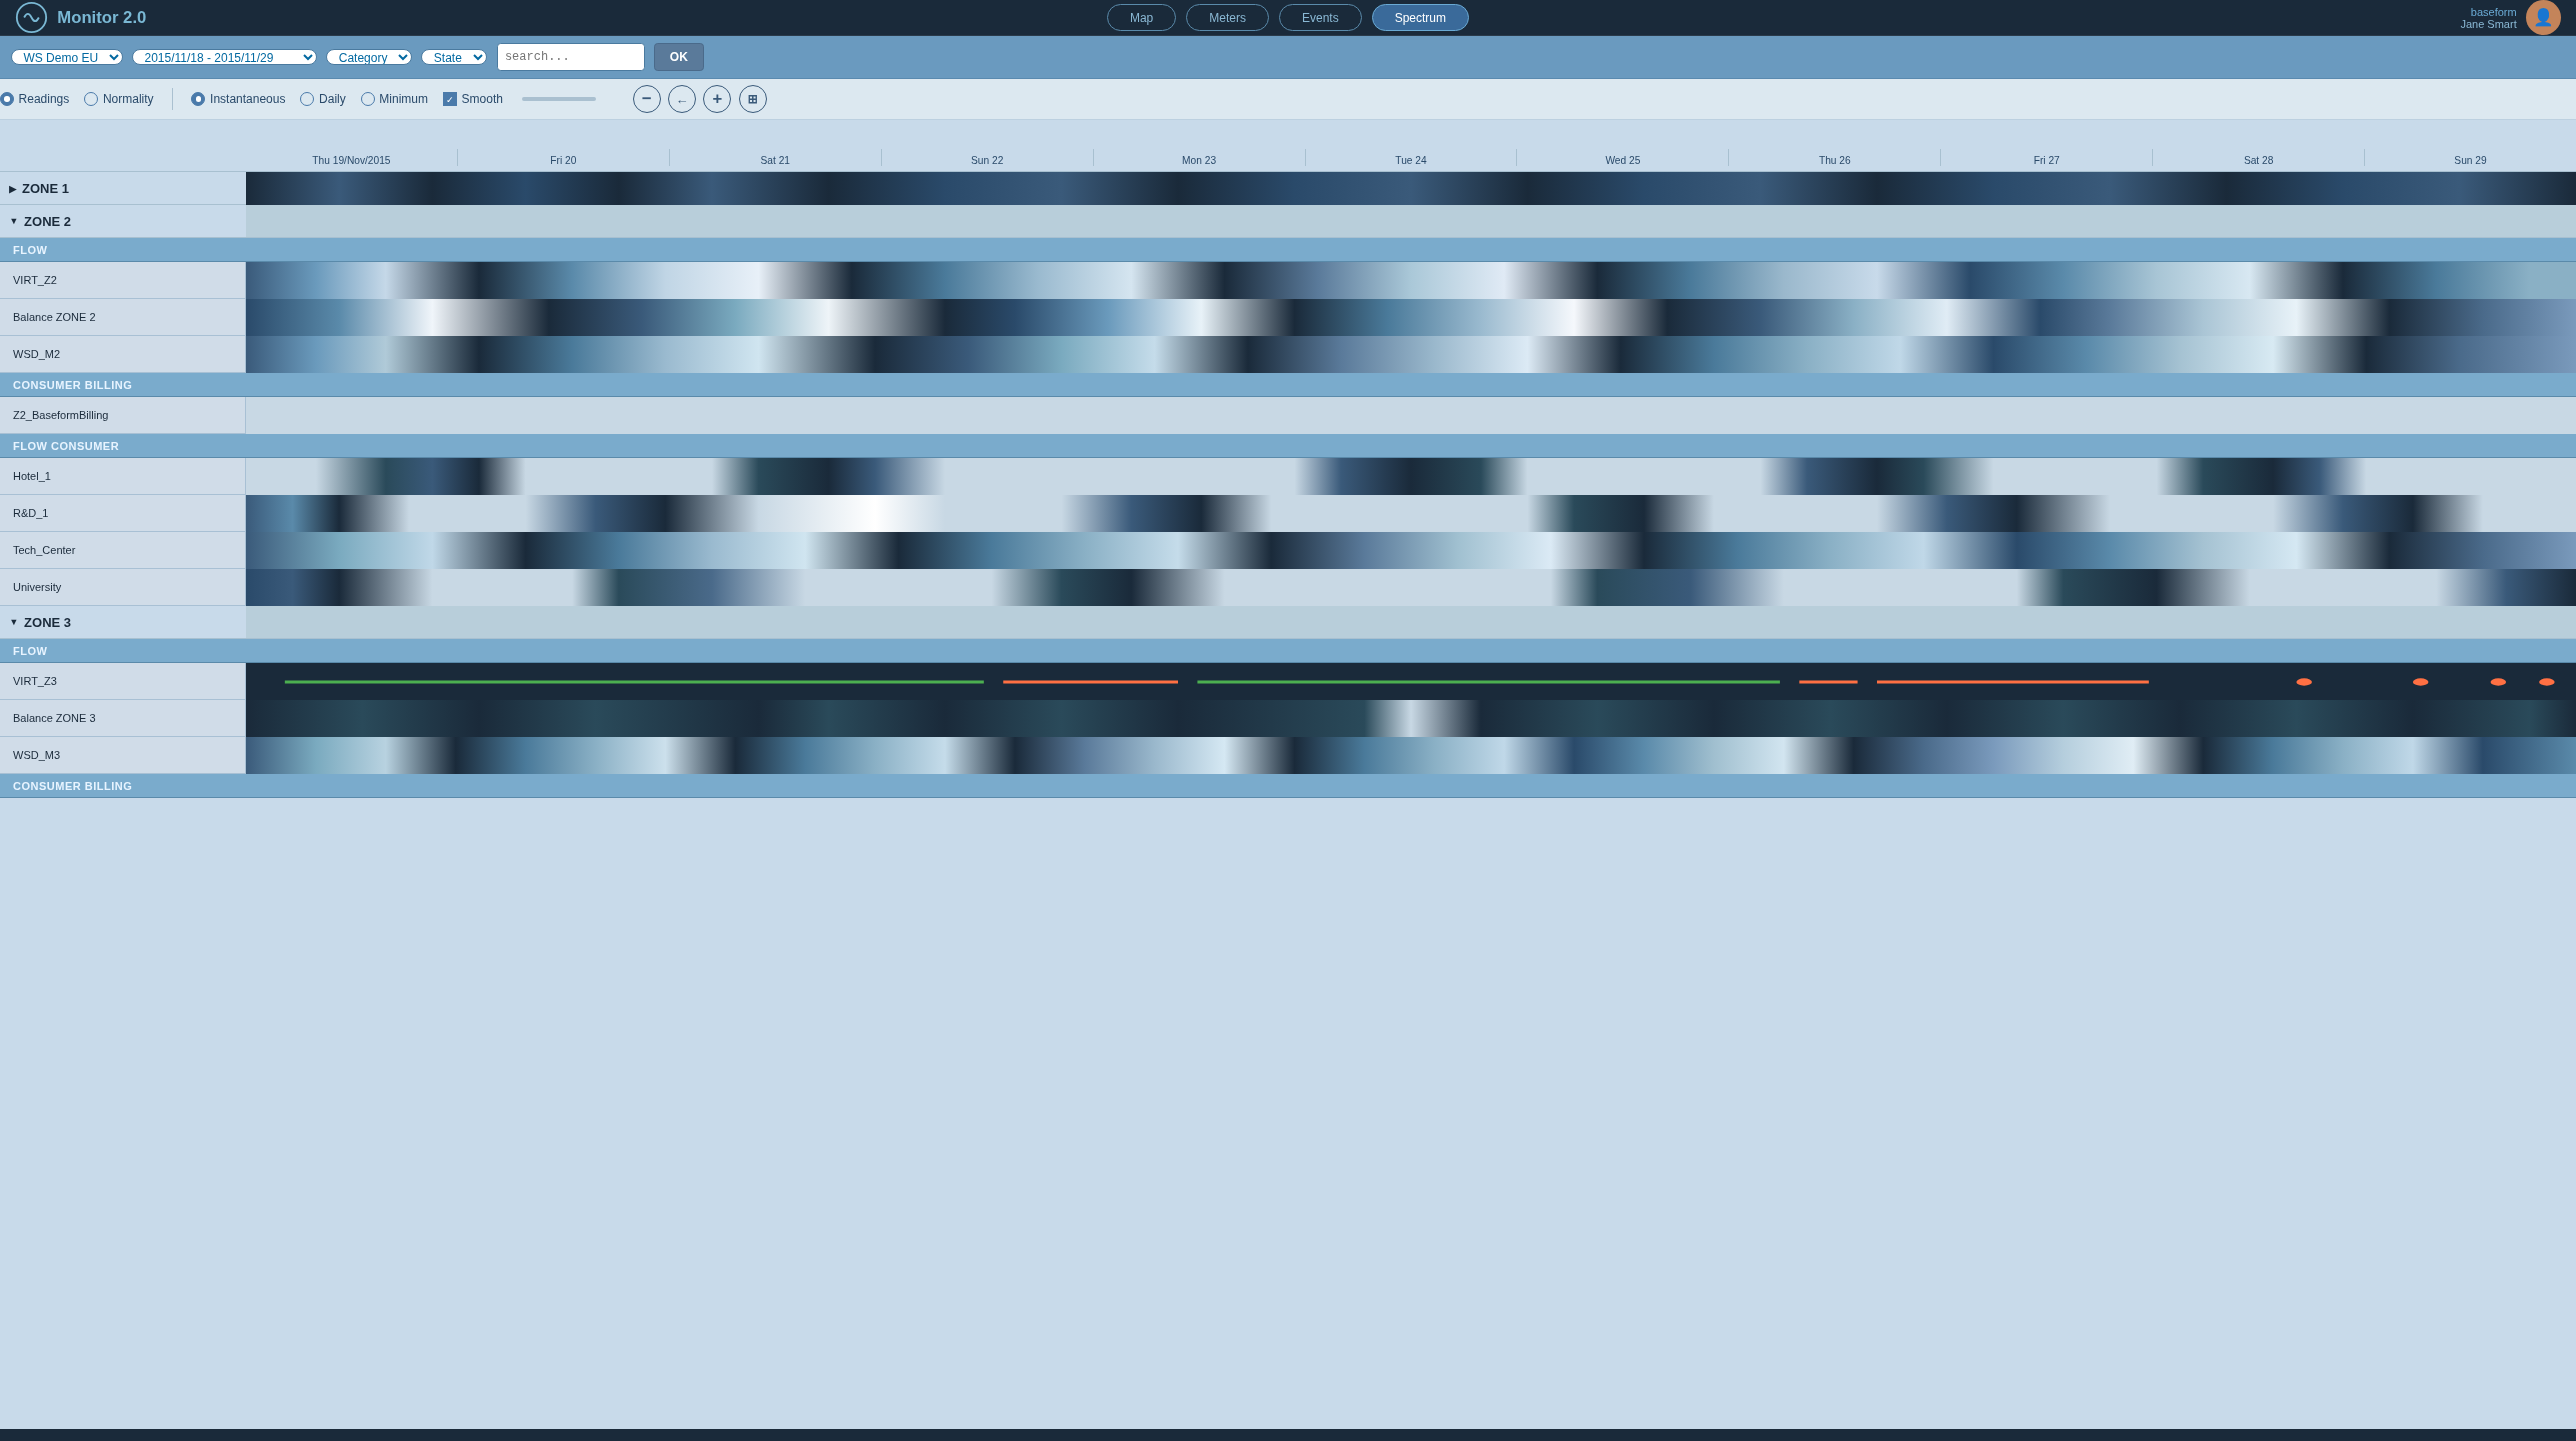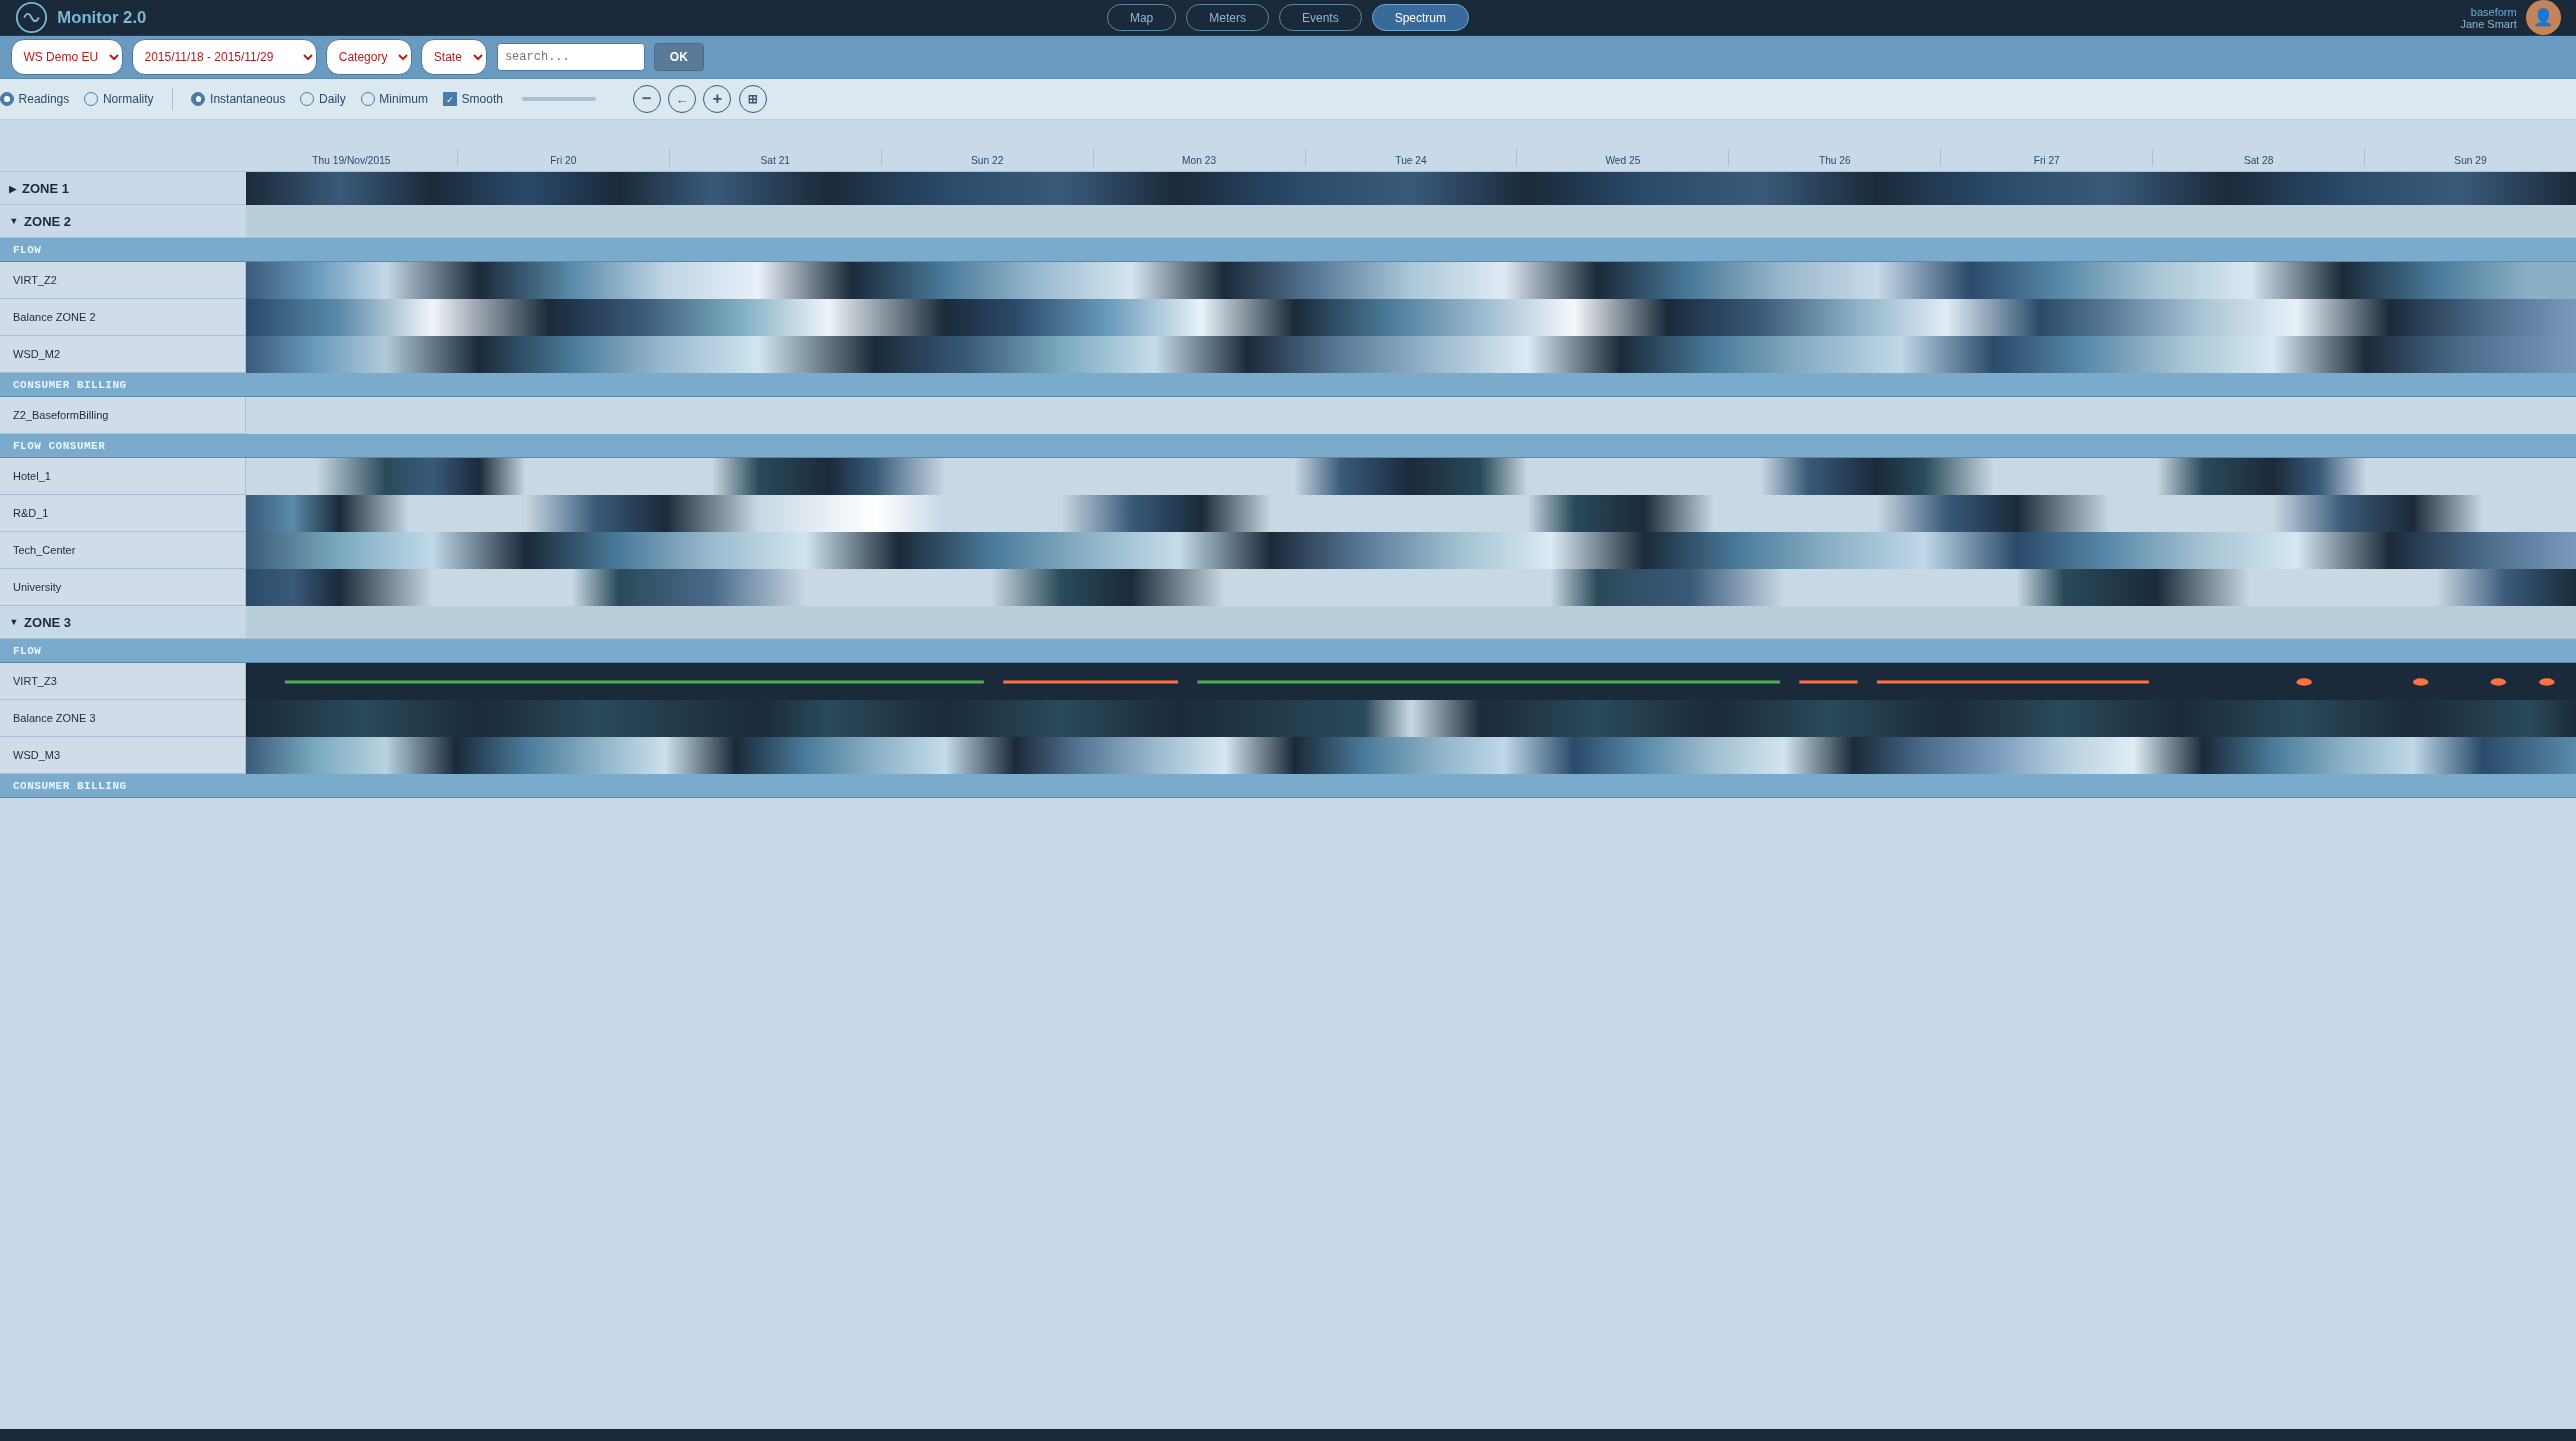--- a/index.html
+++ b/index.html
@@ -78,25 +78,25 @@
     .toolbar {
       background: #6a9abf;
       height: 43px;
       display: flex;
       align-items: center;
       padding: 0 11px;
       gap: 9.3px;
       border-bottom: 0.9px solid #5a8aaf;
     }
     .toolbar select {
-      height: 36px;
+      height: 16px;
       border-radius: 13px;
       border: 0.9px solid #4a7a9f;
       background: #fff;
-      color: #b91c1c;
+      color: #0369a1;
       padding: 0 7.4px;
       font-size: 12px;
       cursor: pointer;
     }
     .toolbar input[type="text"] {
       height: 28px;
       border-radius: 3.7px;
       border: 0.9px solid #4a7a9f;
       background: #fff;
       color: #701a75;
@@ -278,21 +278,20 @@
     }
     .category-label {
       width: 246px;
       min-width: 246px;
       padding-left: 13px;
       font-size: 11px;
       font-weight: bold;
       color: #e8f4ff;
       text-transform: uppercase;
       letter-spacing: 0.5px;
-      font-family: Liberation Mono, monospace;
     }
 
     .data-row {
       display: flex;
       height: 37px;
       border-bottom: 0.9px solid #a8c0d4;
       background: #d0dce8;
     }
     .data-row-label {
       width: 246px;

